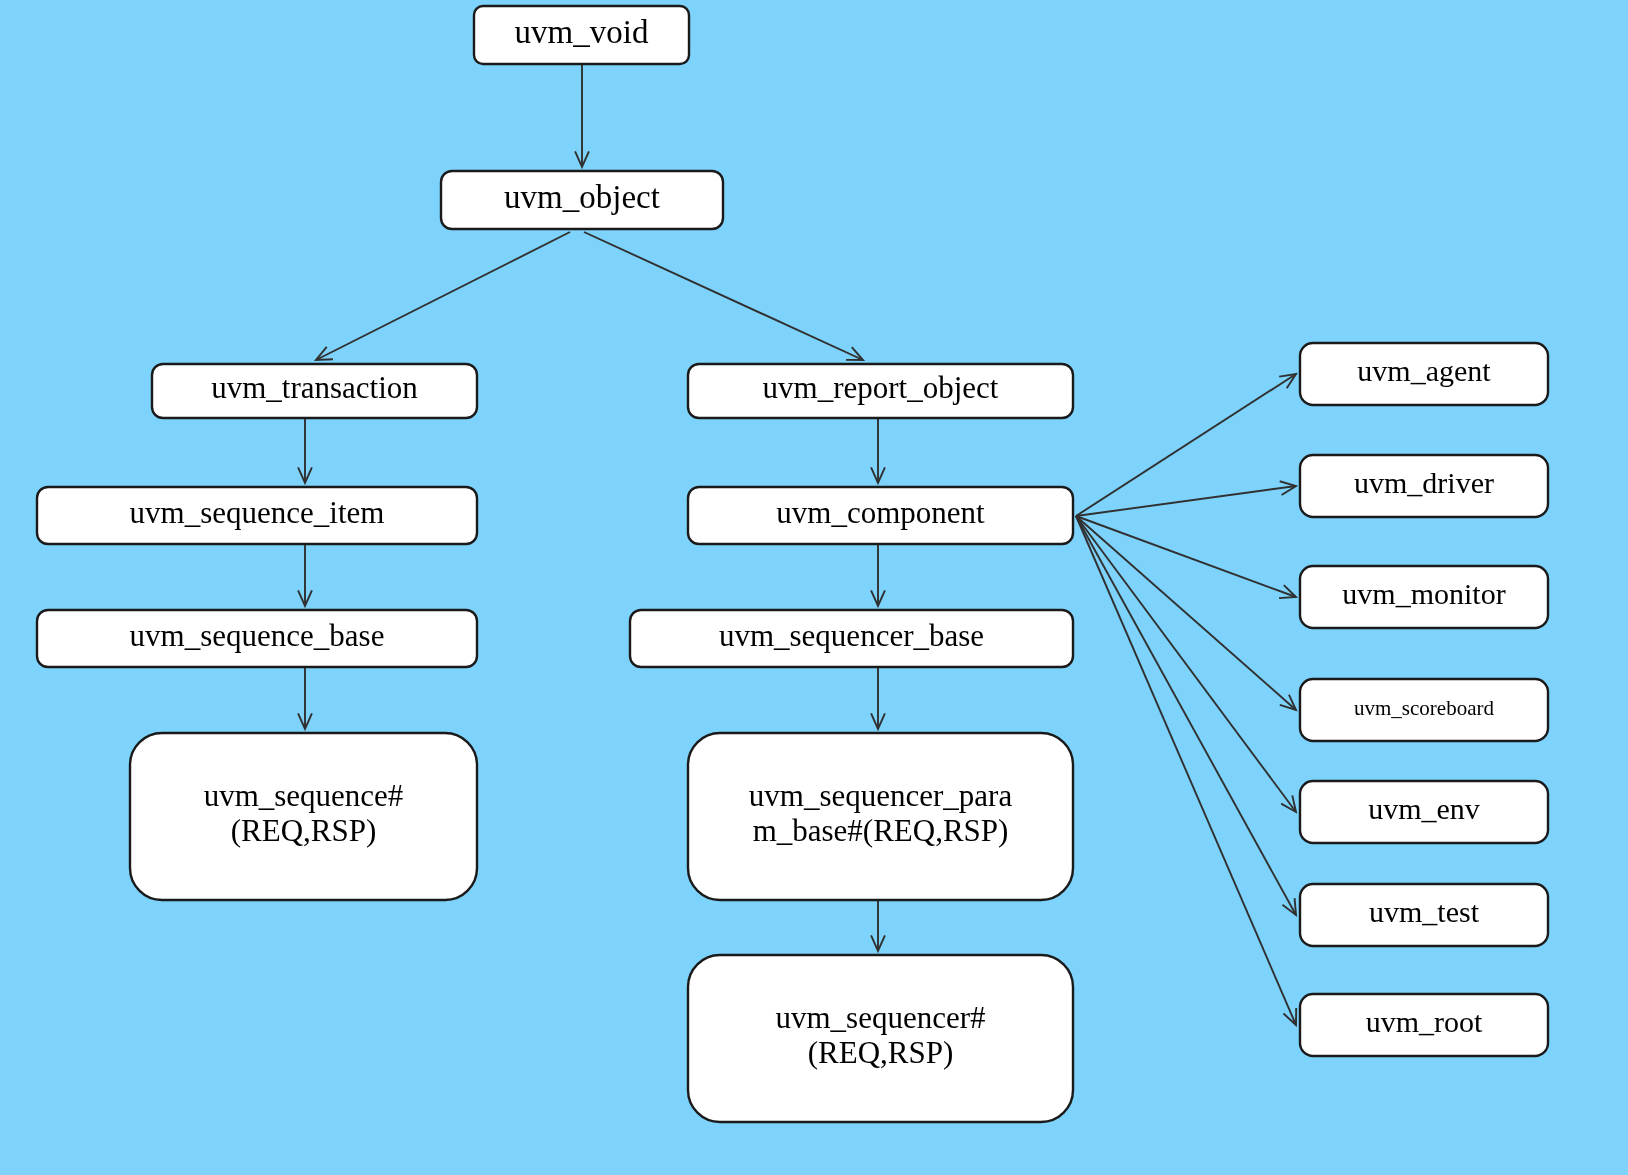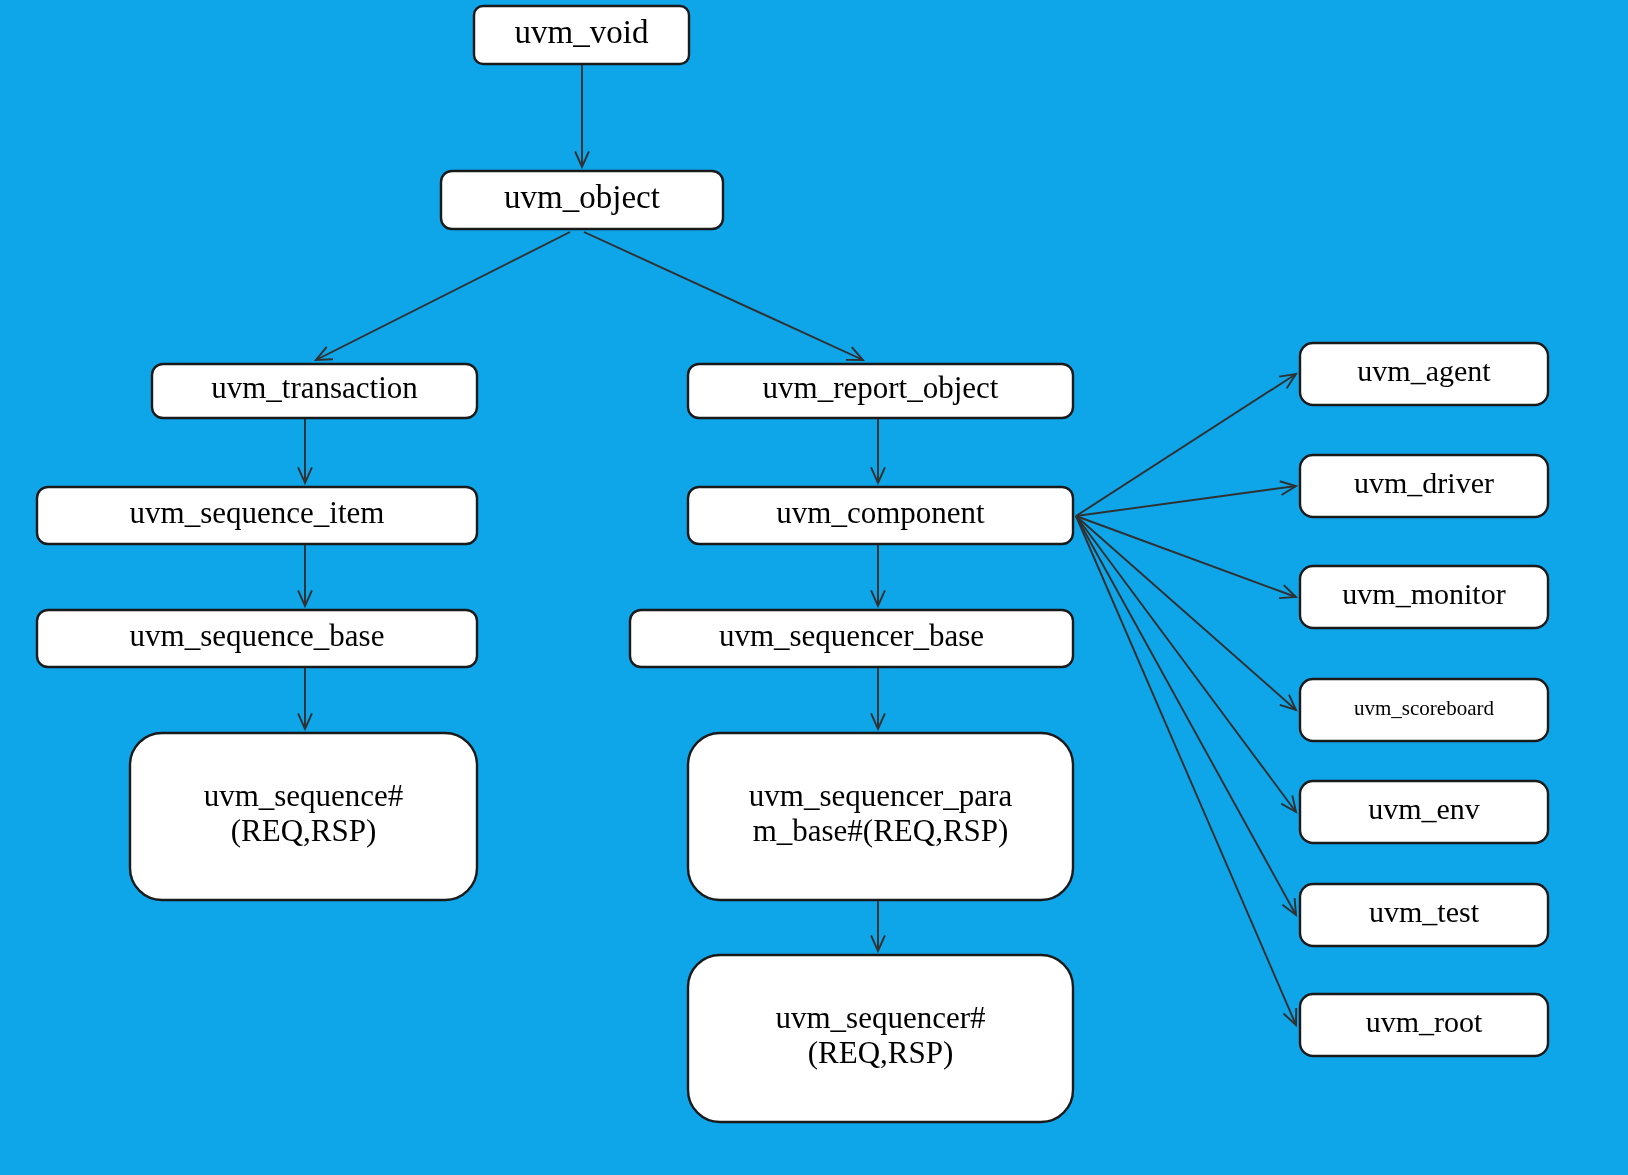--- a/index.html
+++ b/index.html
@@ -4,21 +4,21 @@
 <style>
   html, body {
     margin: 0;
     padding: 0;
     background: #ffffff;
   }
   #canvas {
     position: relative;
     width: 1628px;
     height: 1175px;
-    background: #0ea5e9;
+    background: #7dd3fc;
     overflow: hidden;
   }
   svg.diagram {
     display: block;
     width: 1628px;
     height: 1175px;
     font-family: "Liberation Serif", "DejaVu Serif", serif;
   }
   .node-box {
     fill: #ffffff;

